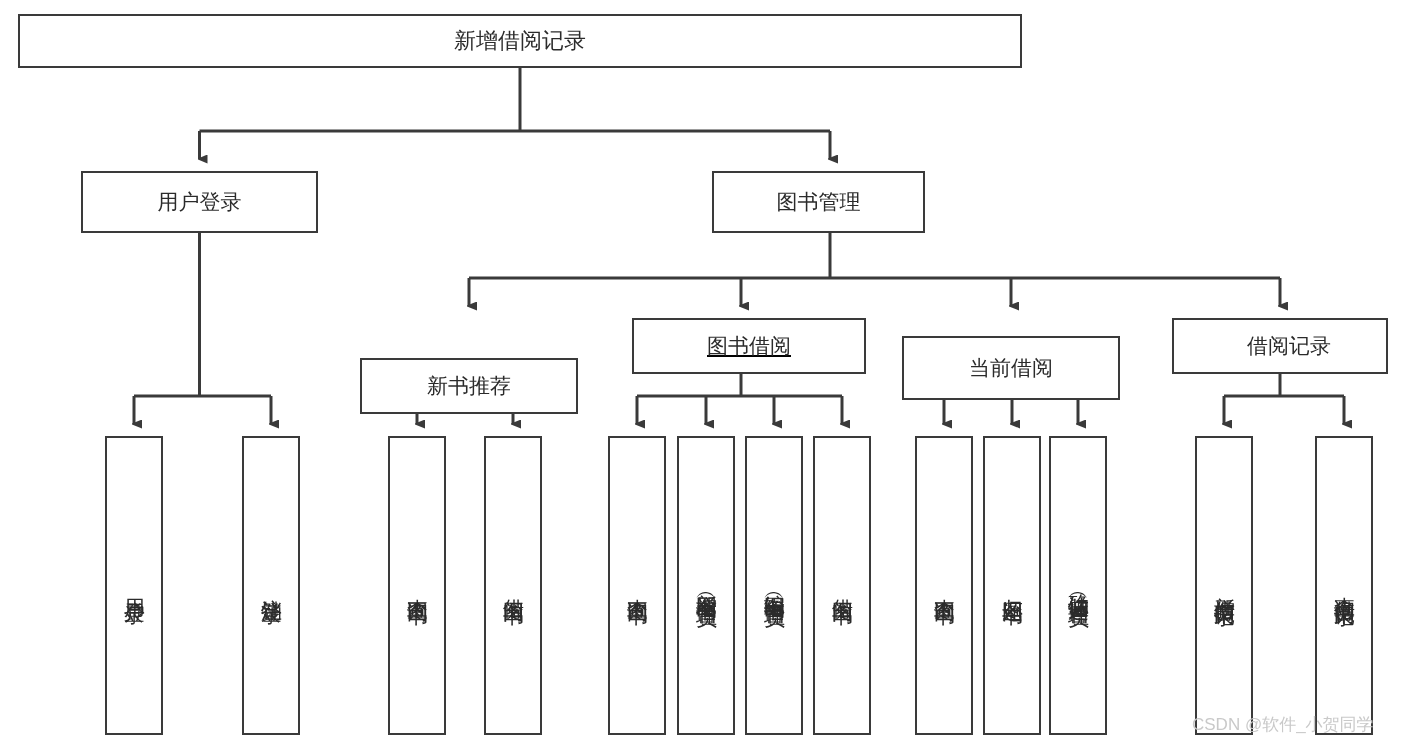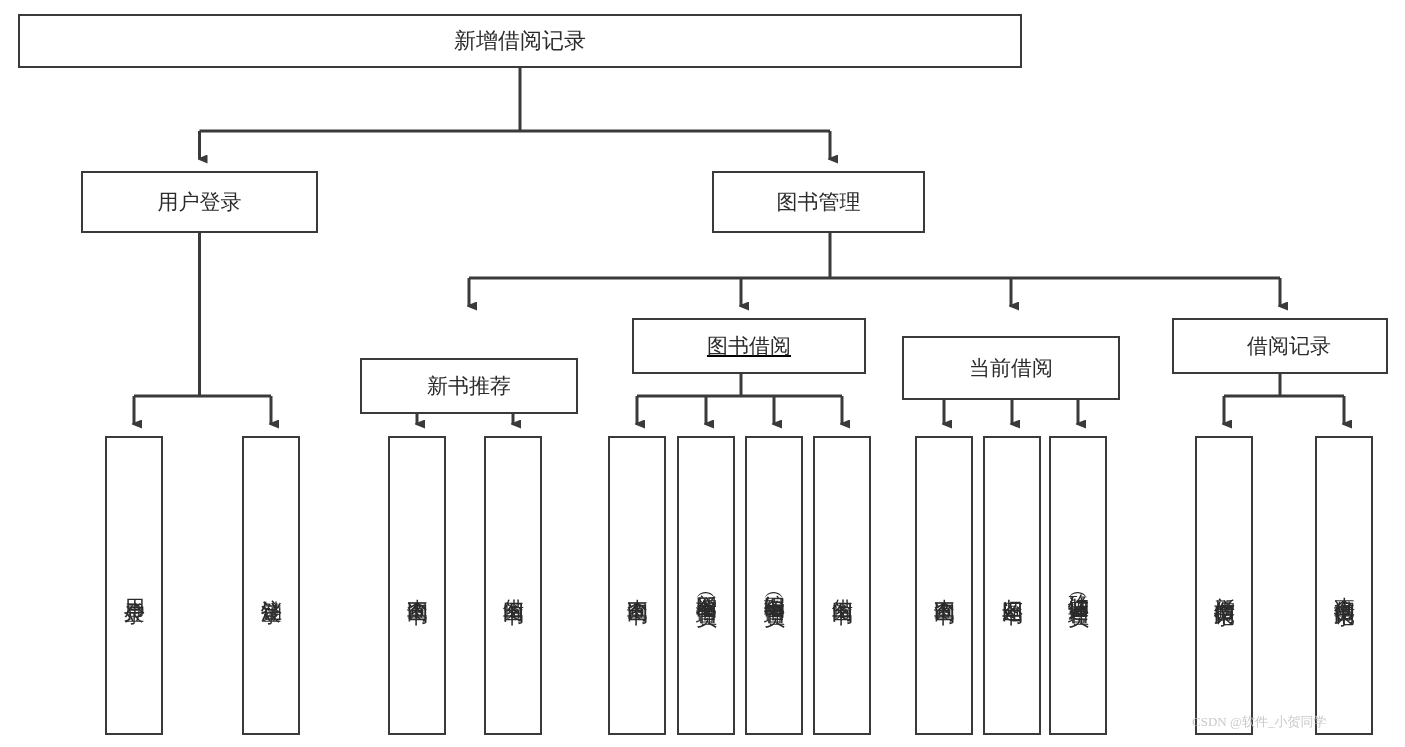--- a/index.html
+++ b/index.html
@@ -47,24 +47,23 @@
   .node.vertical .label {
     writing-mode: vertical-rl;
     text-orientation: upright;
     font-size: 21px;
     letter-spacing: 2px;
   }
   .node.root .label { font-size: 22px; }
   .watermark {
     position: absolute;
     color: #c9c9c9;
-    font-size: 13px;
+    font-size: 17px;
     white-space: nowrap;
     user-select: none;
-    font-family: Liberation Serif, serif;
   }
 </style>
 </head>
 <body>
 
 <div id="canvas">
 
   <svg id="edges" viewBox="0 0 1405 747">
     <defs>
       <marker id="arrowhead" markerWidth="10" markerHeight="10" refX="4.5" refY="8" orient="auto" markerUnits="userSpaceOnUse">

